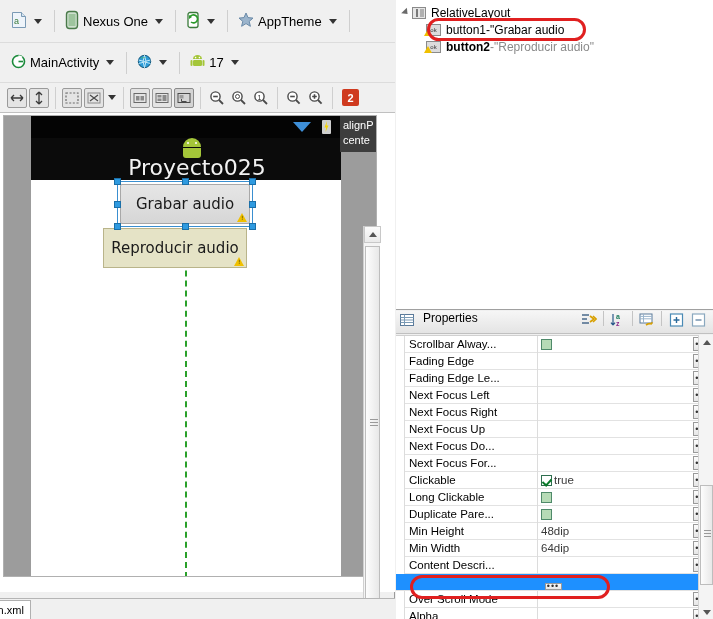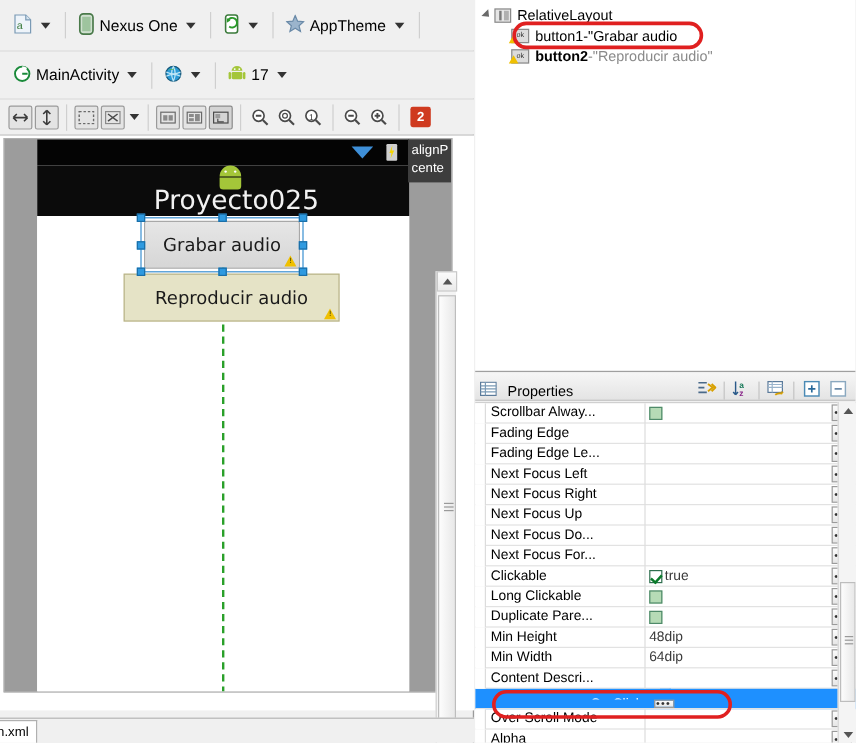--- a/index.html
+++ b/index.html
@@ -126,21 +126,21 @@
   .prev-btn {
     position: absolute; display: flex; align-items: center; justify-content: center;
     font-size: 15px; color: #1a1a1a; font-family: "DejaVu Sans", sans-serif;
   }
   #btn-grabar {
     left: 89px; top: 4px; width: 130px; height: 40px;
     background: linear-gradient(#e6e6e6, #d6d6d6);
     border: 1px solid #a8a8a8; border-radius: 2px;
   }
   #btn-reproducir {
-    left: 72px; top: 48px; width: 180px; height: 40px;
+    left: 72px; top: 48px; width: 144px; height: 40px;
     background: #e5e3c6; border: 1px solid #b9b48a;
   }
   .warn-tri {
     position: absolute; right: 2px; bottom: 1px; width: 0; height: 0;
     border-left: 5px solid transparent; border-right: 5px solid transparent;
     border-bottom: 9px solid #f0c000;
   }
   .warn-tri::after {
     content: "!"; position: absolute; left: -1px; top: 2px;
     font-size: 6px; color: #3a3a00; line-height: 6px;
@@ -240,21 +240,21 @@
   }
 
   
   #props-panel {
     position: absolute; left: 396px; top: 311px; width: 317px; height: 308px;
     background: #f0f0f0;
   }
   #props-header {
     position: absolute; left: 0; top: 0; width: 317px; height: 23px;
     background: linear-gradient(#f6f6f6,#e4e4e4);
-    display: flex; align-items: flex-end; border-bottom: 1px solid #c0c0c0;
+    display: flex; align-items: flex-start; border-bottom: 1px solid #c0c0c0;
   }
   #props-title { font-size: 12px; color: #000; margin-left: 5px; }
   .ph-icon { width: 18px; height: 18px; display:flex;align-items:center;justify-content:center; margin: 0 2px; }
   .ph-sep { width: 1px; height: 15px; background: #c4c4c4; margin: 0 3px; }
 
   #props-table {
     position: absolute; left: 0; top: 24px; width: 317px; height: 284px;
     background: #ffffff; overflow: hidden;
     border-top: 1px solid #d0d0d0;
   }

